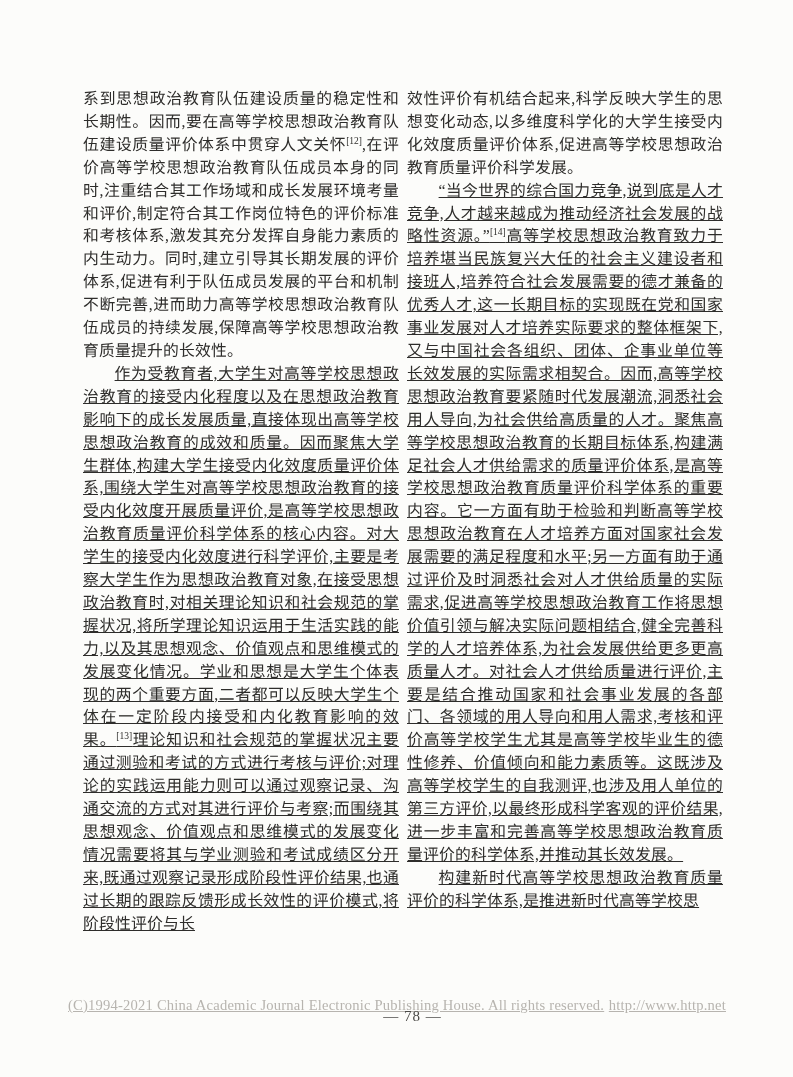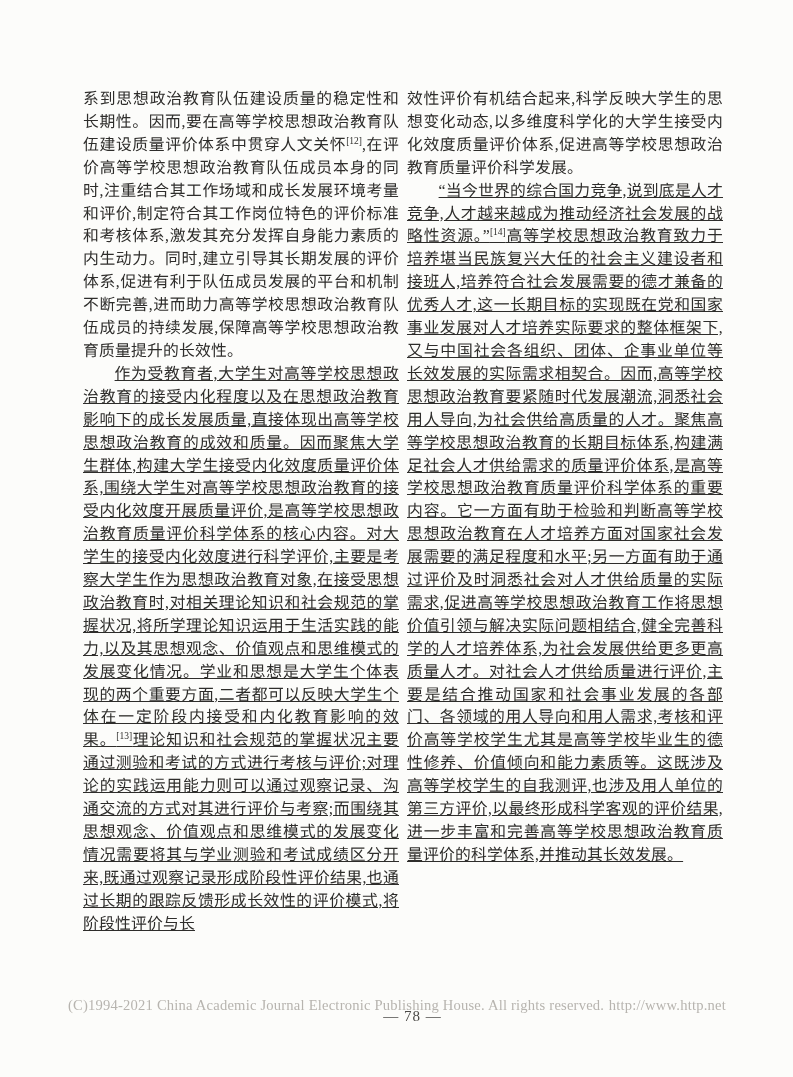--- a/index.html
+++ b/index.html
@@ -55,20 +55,21 @@
     position: absolute;
     left: 68px;
     top: 997px;
     width: 658px;
     display: flex;
     justify-content: space-between;
     color: #b7b4af;
     font-size: 14.6px;
     letter-spacing: 0.2px;
     white-space: nowrap;
+    text-decoration: underline;
   }
   .page-number {
     position: absolute;
     left: 16px;
     top: 1008px;
     width: 100%;
     text-align: center;
     color: #4b4a47;
     font-size: 15px;
     letter-spacing: 1px;
@@ -82,20 +83,21 @@
   <div class="content">
 
     <div class="column">
       <p class="para"><span>系到思想政治教育队伍建设质量的稳定性和长期性。因而,要在高等学校思想政治教育队伍建设质量评价体系中贯穿人文关怀</span><sup class="ref">[12]</sup><span>,在评价高等学校思想政治教育队伍成员本身的同时,注重结合其工作场域和成长发展环境考量和评价,制定符合其工作岗位特色的评价标准和考核体系,激发其充分发挥自身能力素质的内生动力。同时,建立引导其长期发展的评价体系,促进有利于队伍成员发展的平台和机制不断完善,进而助力高等学校思想政治教育队伍成员的持续发展,保障高等学校思想政治教育质量提升的长效性。</span></p>
       <p class="para indent"><span>作为受教育者,大学生对高等学校思想政治教育的接受内化程度以及在思想政治教育影响下的成长发展质量,直接体现出高等学校思想政治教育的成效和质量。因而聚焦大学生群体,构建大学生接受内化效度质量评价体系,围绕大学生对高等学校思想政治教育的接受内化效度开展质量评价,是高等学校思想政治教育质量评价科学体系的核心内容。对大学生的接受内化效度进行科学评价,主要是考察大学生作为思想政治教育对象,在接受思想政治教育时,对相关理论知识和社会规范的掌握状况,将所学理论知识运用于生活实践的能力,以及其思想观念、价值观点和思维模式的发展变化情况。学业和思想是大学生个体表现的两个重要方面,二者都可以反映大学生个体在一定阶段内接受和内化教育影响的效果。</span><sup class="ref">[13]</sup><span>理论知识和社会规范的掌握状况主要通过测验和考试的方式进行考核与评价;对理论的实践运用能力则可以通过观察记录、沟通交流的方式对其进行评价与考察;而围绕其思想观念、价值观点和思维模式的发展变化情况需要将其与学业测验和考试成绩区分开来,既通过观察记录形成阶段性评价结果,也通过长期的跟踪反馈形成长效性的评价模式,将阶段性评价与长</span></p>
     </div>
 
     <div class="column">
       <p class="para"><span>效性评价有机结合起来,科学反映大学生的思想变化动态,以多维度科学化的大学生接受内化效度质量评价体系,促进高等学校思想政治教育质量评价科学发展。</span></p>
       <p class="para indent"><span>“当今世界的综合国力竞争,说到底是人才竞争,人才越来越成为推动经济社会发展的战略性资源。”</span><sup class="ref">[14]</sup><span>高等学校思想政治教育致力于培养堪当民族复兴大任的社会主义建设者和接班人,培养符合社会发展需要的德才兼备的优秀人才,这一长期目标的实现既在党和国家事业发展对人才培养实际要求的整体框架下,又与中国社会各组织、团体、企事业单位等长效发展的实际需求相契合。因而,高等学校思想政治教育要紧随时代发展潮流,洞悉社会用人导向,为社会供给高质量的人才。聚焦高等学校思想政治教育的长期目标体系,构建满足社会人才供给需求的质量评价体系,是高等学校思想政治教育质量评价科学体系的重要内容。它一方面有助于检验和判断高等学校思想政治教育在人才培养方面对国家社会发展需要的满足程度和水平;另一方面有助于通过评价及时洞悉社会对人才供给质量的实际需求,促进高等学校思想政治教育工作将思想价值引领与解决实际问题相结合,健全完善科学的人才培养体系,为社会发展供给更多更高质量人才。对社会人才供给质量进行评价,主要是结合推动国家和社会事业发展的各部门、各领域的用人导向和用人需求,考核和评价高等学校学生尤其是高等学校毕业生的德性修养、价值倾向和能力素质等。这既涉及高等学校学生的自我测评,也涉及用人单位的第三方评价,以最终形成科学客观的评价结果,进一步丰富和完善高等学校思想政治教育质量评价的科学体系,并推动其长效发展。</span></p>
+      <p class="para indent"><span>构建新时代高等学校思想政治教育质量评价的科学体系,是推进新时代高等学校思</span></p>
     </div>
 
   </div>
 
   <div class="footer-line">
     <span>(C)1994-2021 China Academic Journal Electronic Publishing House. All rights reserved.</span>
     <span>http://www.http.net</span>
   </div>
 
   <div class="page-number">— 78 —</div>

